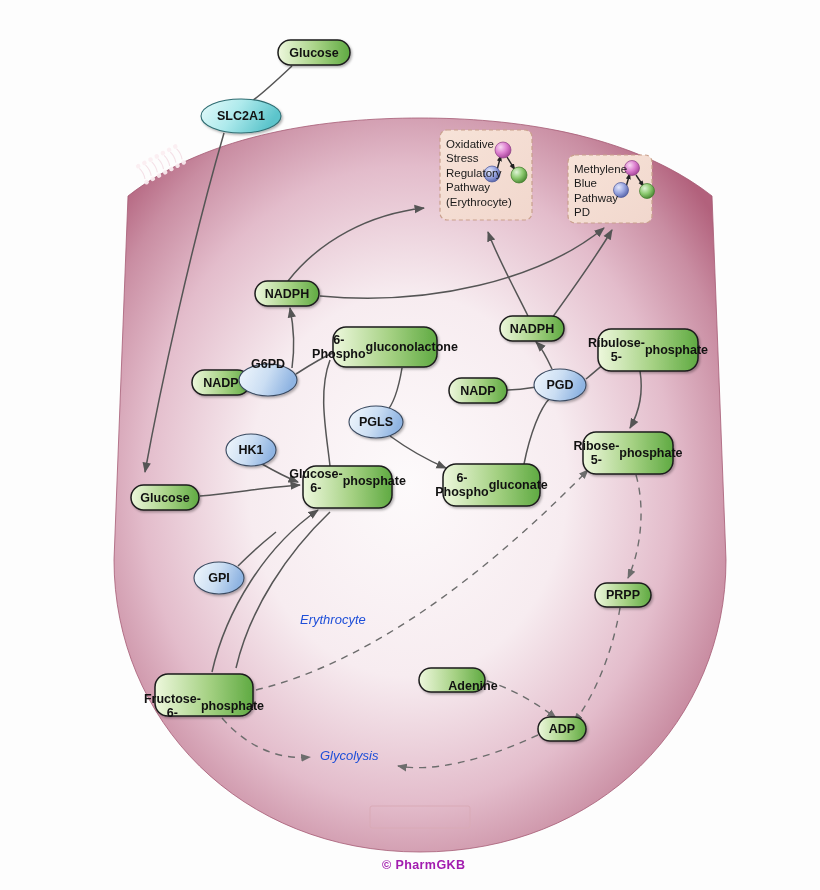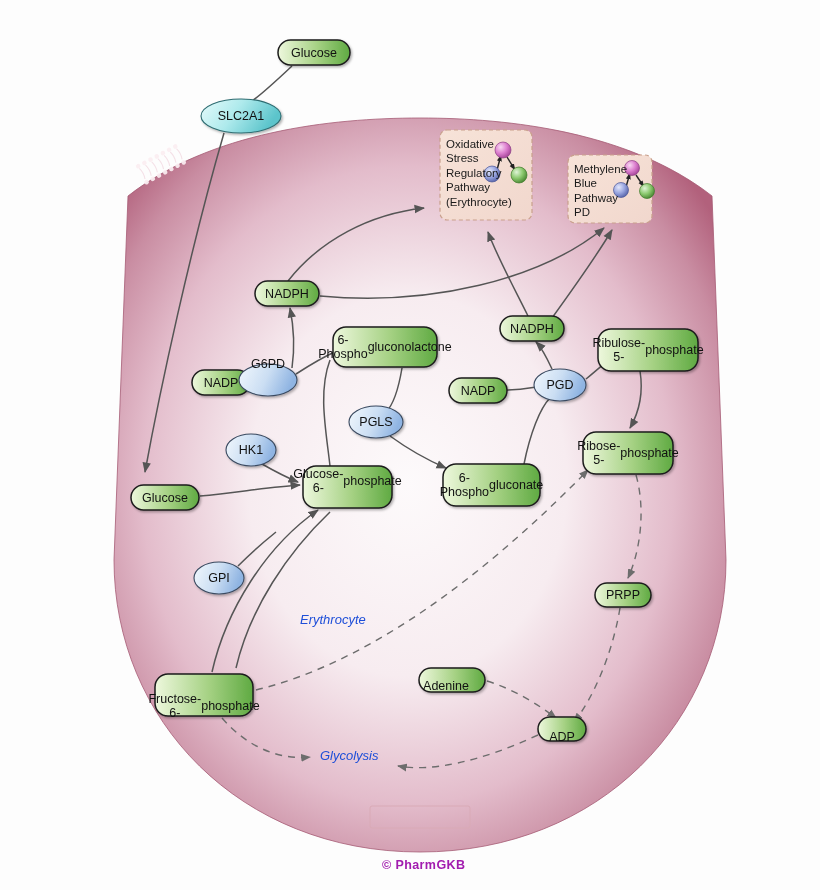--- a/index.html
+++ b/index.html
@@ -8,20 +8,21 @@
   #stage{position:relative;width:820px;height:890px;background:#fdfdfd;}
   svg#canvas{position:absolute;left:0;top:0;width:820px;height:890px;}
 
   .node-label{
     position:absolute;
     display:flex;align-items:center;justify-content:center;
     text-align:center;
     pointer-events:none;
     color:#111111;
     line-height:1.12;
+    font-weight:bold;
   }
   .metab-text{font-size:12.5px;}
   .enz-text{font-size:12.5px;}
   .pathbox-text{
     position:absolute;font-size:11.5px;color:#1a1a1a;line-height:1.26;
     text-align:left;
   }
   .free-label{
     position:absolute;font-style:italic;font-size:13px;color:#1d4ed8;
   }
@@ -280,29 +281,29 @@
         <span>phosphate</span>
       </div>
       <div class="node-label metab-text" style="left: 443px; top: 464px; width: 97px; height: 42px;">
         <span>6-Phospho</span>
         <br>
         <span>gluconate</span>
       </div>
       <div class="node-label metab-text" style="left: 595px; top: 583px; width: 56px; height: 24px;">
         <span>PRPP</span>
       </div>
-      <div class="node-label metab-text" style="left: 413px; top: 668px; width: 66px; height: 36px;">
+      <div class="node-label metab-text" style="left: 440px; top: 668px; width: 66px; height: 36px;">
         <span>Adenine</span>
       </div>
       <div class="node-label metab-text" style="left: 155px; top: 688px; width: 98px; height: 36px;">
         <span>Fructose-6-</span>
         <br>
         <span>phosphate</span>
       </div>
-      <div class="node-label metab-text" style="left: 538px; top: 717px; width: 48px; height: 24px; margin-top: 8px;">
+      <div class="node-label metab-text" style="left: 538px; top: 717px; width: 48px; height: 24px;">
         <span>ADP</span>
       </div>
     </div>
   <div id="enz-labels">
       <div class="node-label enz-text" style="left: 239px; top: 348px; width: 58px; height: 32px;">G6PD</div>
       <div class="node-label enz-text" style="left: 349px; top: 406px; width: 54px; height: 32px;">PGLS</div>
       <div class="node-label enz-text" style="left: 534px; top: 369px; width: 52px; height: 32px;">PGD</div>
       <div class="node-label enz-text" style="left: 226px; top: 434px; width: 50px; height: 32px; text-align: right;">HK1</div>
       <div class="node-label enz-text" style="left: 194px; top: 562px; width: 50px; height: 32px;">GPI</div>
     </div>

